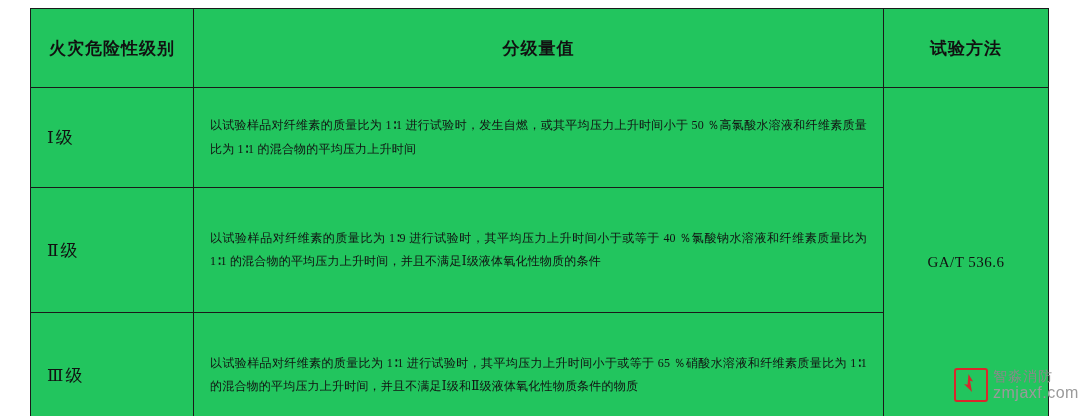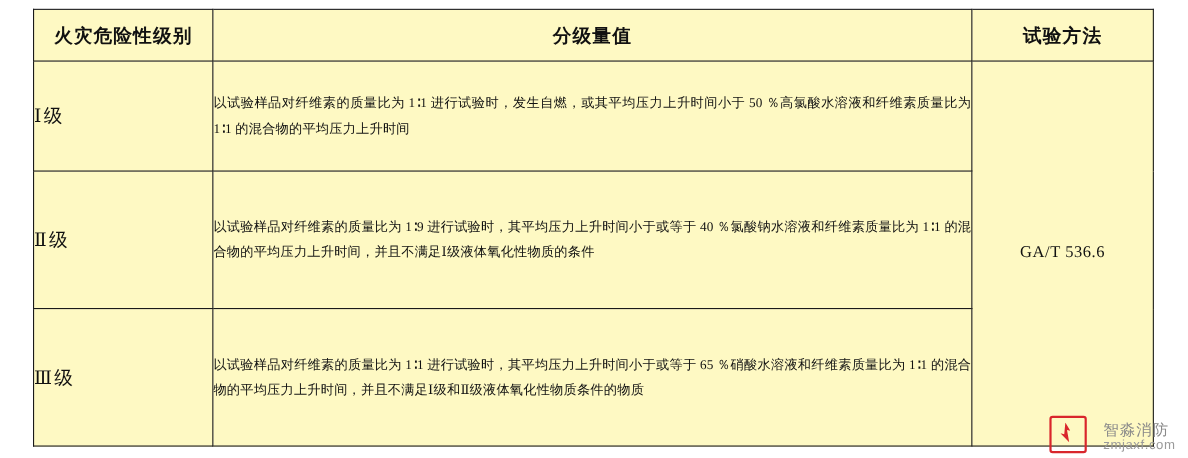--- a/index.html
+++ b/index.html
@@ -24,22 +24,22 @@
   }
   table.grade-table {
     border-collapse: collapse;
     table-layout: fixed;
     width: 1018px;
   }
   table.grade-table td,
   table.grade-table th {
     border: 1px solid #1a1a1a;
     vertical-align: middle;
-    padding: 0;
-    background: #fef9c3;
+    padding: 16px;
+    background: #22c55e;
   }
   .col-level   { width: 163px; }
   .col-value   { width: 690px; }
   .col-method  { width: 165px; }
 
   .hdr {
     text-align: center;
     font-weight: bold;
     font-size: 17px;
     letter-spacing: 1px;
@@ -69,22 +69,22 @@
   .r3 { height: 125px; }
 
   
   .watermark {
     position: absolute;
     right: 8px;
     bottom: 4px;
     width: 118px;
     height: 44px;
     display: flex;
-    align-items: flex-end;
-    gap: 15px;
+    align-items: flex-start;
+    gap: 5px;
     background: transparent;
   }
   .wm-logo {
     width: 30px;
     height: 30px;
     border: 2px solid #d9262c;
     border-radius: 3px;
     position: relative;
     flex: 0 0 auto;
   }
@@ -103,21 +103,21 @@
     flex-direction: column;
     line-height: 1.15;
   }
   .wm-title {
     font-size: 14px;
     color: #8a8a8a;
     font-family: "Liberation Sans", sans-serif;
     letter-spacing: 1px;
   }
   .wm-sub {
-    font-size: 12px;
+    font-size: 16px;
     color: #9a9a9a;
     font-family: "Liberation Sans", sans-serif;
     letter-spacing: 0.5px;
   }
 </style>
 </head>
 <body>
 
 <div class="sheet">
   <table class="grade-table">

